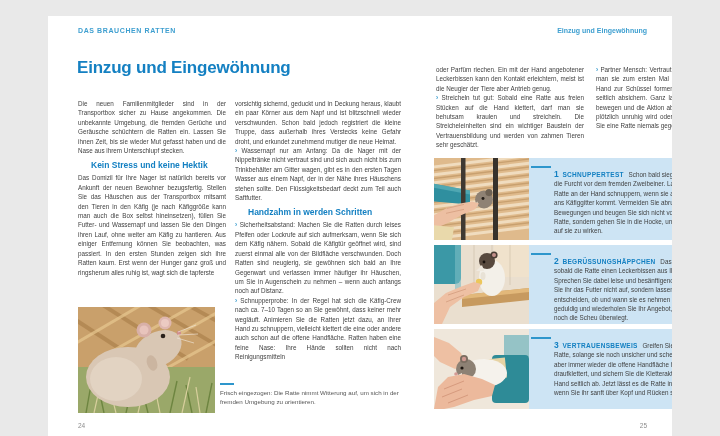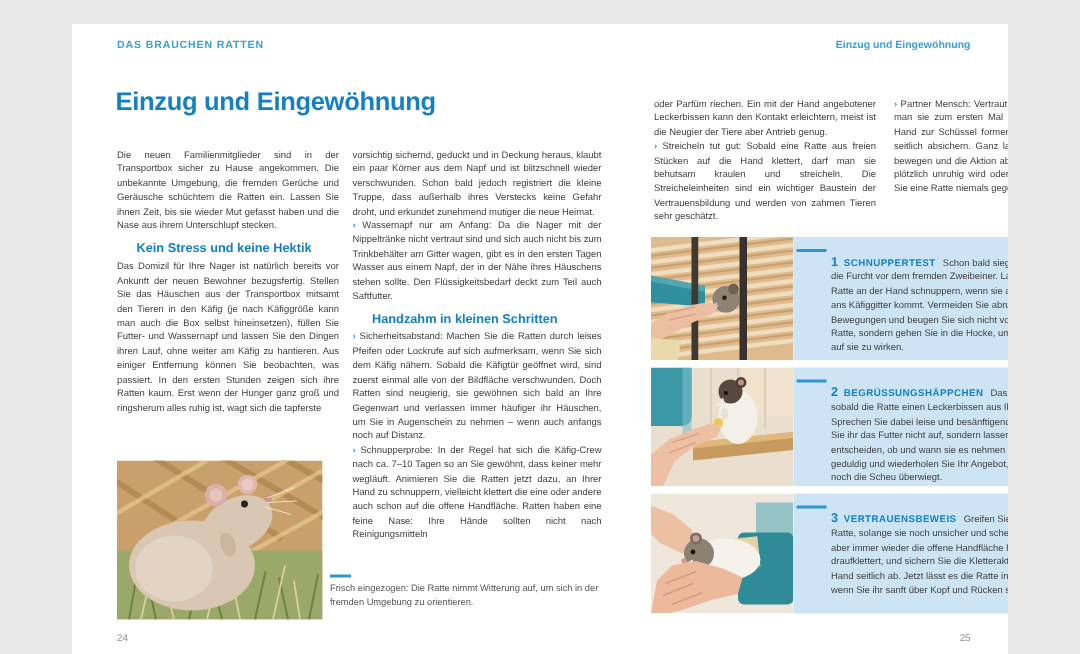--- a/index.html
+++ b/index.html
@@ -65,21 +65,21 @@
 
   <div class="col" id="col1">
     <p>Die neuen Familienmitglieder sind in der Transportbox sicher zu Hause angekommen. Die unbekannte Umgebung, die fremden Gerüche und Geräusche schüchtern die Ratten ein. Lassen Sie ihnen Zeit, bis sie wieder Mut gefasst haben und die Nase aus ihrem Unterschlupf stecken.</p>
     <h2 class="subhead">Kein Stress und keine Hektik</h2>
     <p>Das Domizil für Ihre Nager ist natürlich bereits vor Ankunft der neuen Bewohner bezugsfertig. Stellen Sie das Häuschen aus der Transportbox mitsamt den Tieren in den Käfig (je nach Käfiggröße kann man auch die Box selbst hineinsetzen), füllen Sie Futter- und Wassernapf und lassen Sie den Dingen ihren Lauf, ohne weiter am Käfig zu hantieren. Aus einiger Entfernung können Sie beobachten, was passiert. In den ersten Stunden zeigen sich ihre Ratten kaum. Erst wenn der Hunger ganz groß und ringsherum alles ruhig ist, wagt sich die tapferste</p>
   </div>
 
   <div class="col" id="col2">
     <p><span>vorsichtig sichernd, geduckt und in Deckung heraus, klaubt ein paar Körner aus dem Napf und ist blitzschnell wieder verschwunden. Schon bald jedoch registriert die kleine Truppe, dass außerhalb ihres Verstecks keine Gefahr droht, und erkundet zunehmend mutiger die neue Heimat.</span></p>
     <p><span class="bm">›</span> <span>Wassernapf nur am Anfang: Da die Nager mit der Nippeltränke nicht vertraut sind und sich auch nicht bis zum Trinkbehälter am Gitter wagen, gibt es in den ersten Tagen Wasser aus einem Napf, der in der Nähe ihres Häuschens stehen sollte. Den Flüssigkeitsbedarf deckt zum Teil auch Saftfutter.</span></p>
-    <h2 class="subhead">Handzahm in kleinen Schritten</h2>
+    <h2 class="subhead">Handzahm in werden Schritten</h2>
     <p><span class="bm">›</span> <span>Sicherheitsabstand: Machen Sie die Ratten durch leises Pfeifen oder Lockrufe auf sich aufmerksam, wenn Sie sich dem Käfig nähern. Sobald die Käfigtür geöffnet wird, sind zuerst einmal alle von der Bildfläche verschwunden. Doch Ratten sind neugierig, sie gewöhnen sich bald an Ihre Gegenwart und verlassen immer häufiger ihr Häuschen, um Sie in Augenschein zu nehmen – wenn auch anfangs noch auf Distanz.</span></p>
     <p><span class="bm">›</span> <span>Schnupperprobe: In der Regel hat sich die Käfig-Crew nach ca. 7–10 Tagen so an Sie gewöhnt, dass keiner mehr wegläuft. Animieren Sie die Ratten jetzt dazu, an Ihrer Hand zu schnuppern, vielleicht klettert die eine oder andere auch schon auf die offene Handfläche. Ratten haben eine feine Nase: Ihre Hände sollten nicht nach Reinigungsmitteln</span></p>
   </div>
 
   <div class="photo-left">
     <svg width="137" height="106" viewBox="0 0 137 106">
       <rect width="137" height="106" fill="#c9a06b"></rect>
       <g stroke="#aa7f4a" stroke-width="4" opacity="0.65">
         <line x1="-10" y1="8" x2="70" y2="60"></line>
           <line x1="20" y1="-5" x2="110" y2="52"></line>

